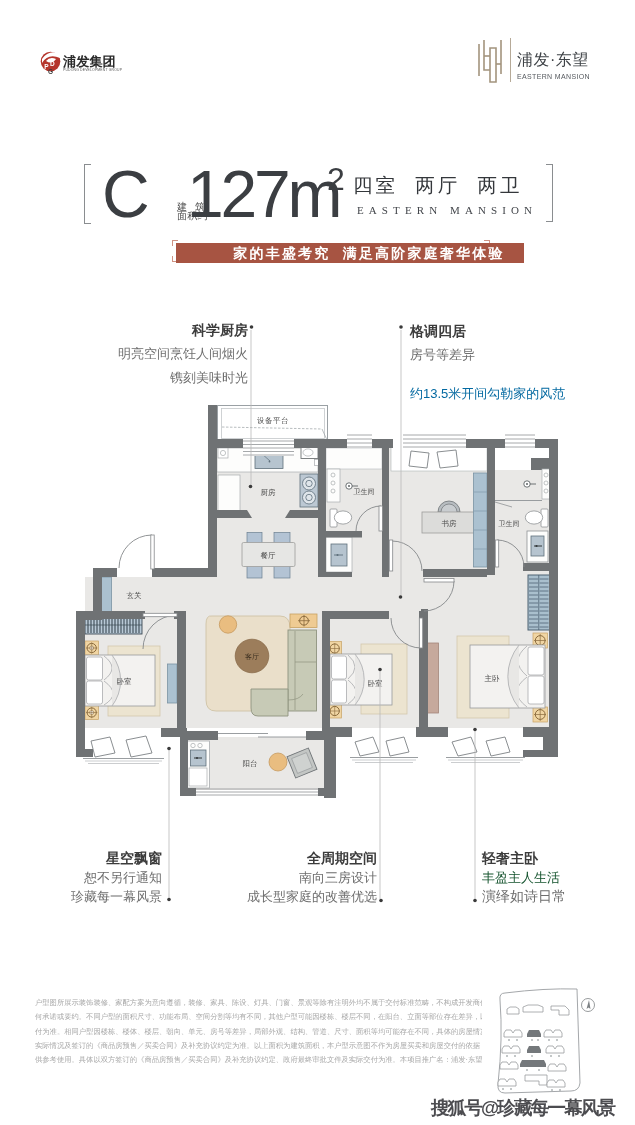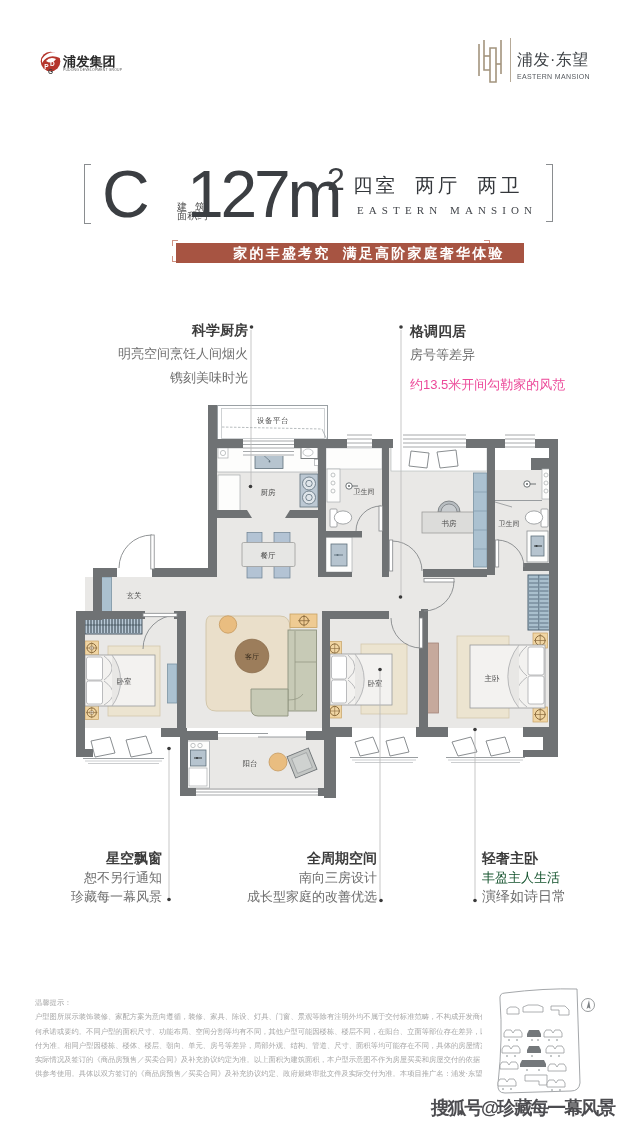--- a/index.html
+++ b/index.html
@@ -67,21 +67,21 @@
 
 <div class="abs" style="left:58px;top:323px;width:190px;text-align:right;">
 <div style="font-size:14px;font-weight:bold;color:#3c3c3c;line-height:14px;">科学厨房</div>
 <div style="font-size:13px;color:#6e6e6e;line-height:13px;margin-top:10px;">明亮空间烹饪人间烟火</div>
 <div style="font-size:13px;color:#6e6e6e;line-height:13px;margin-top:11px;">镌刻美味时光</div>
 </div>
 
 <div class="abs" style="left:410px;top:324px;width:190px;text-align:left;">
 <div style="font-size:14px;font-weight:bold;color:#3c3c3c;line-height:14px;">格调四居</div>
 <div style="font-size:13px;color:#6e6e6e;line-height:13px;margin-top:10px;">房号等差异</div>
-<div style="font-size:13px;color:#ec4899;line-height:13px;margin-top:17px;">约13.5米开间勾勒家的风范</div>
+<div style="font-size:13px;color:#0369a1;line-height:13px;margin-top:26px;">约13.5米开间勾勒家的风范</div>
 </div>
 
 <div class="abs" style="left:20px;top:851px;width:142px;text-align:right;">
 <div style="font-size:14px;font-weight:bold;color:#3c3c3c;line-height:14px;">星空飘窗</div>
 <div style="font-size:13px;color:#6e6e6e;line-height:13px;margin-top:6px;">恕不另行通知</div>
 <div style="font-size:13px;color:#6e6e6e;line-height:13px;margin-top:6px;">珍藏每一幕风景</div>
 </div>
 
 <div class="abs" style="left:202px;top:851px;width:175px;text-align:right;">
 <div style="font-size:14px;font-weight:bold;color:#3c3c3c;line-height:14px;">全周期空间</div>
@@ -89,21 +89,20 @@
 <div style="font-size:13px;color:#6e6e6e;line-height:13px;margin-top:6px;">成长型家庭的改善优选</div>
 </div>
 
 <div class="abs" style="left:482px;top:851px;width:140px;text-align:left;">
 <div style="font-size:14px;font-weight:bold;color:#3c3c3c;line-height:14px;">轻奢主卧</div>
 <div style="font-size:13px;color:#14532d;line-height:13px;margin-top:6px;">丰盈主人生活</div>
 <div style="font-size:14px;color:#6e6e6e;line-height:13px;margin-top:6px;">演绎如诗日常</div>
 </div>
 
 <div class="abs" style="left:35px;top:996px;width:447px;height:96px;overflow:hidden;font-size:7.3px;color:#a8a8a8;line-height:14.3px;white-space:nowrap;">
-<div>温馨提示：</div>
 <div>户型图所展示装饰装修、家配方案为意向遵循，装修、家具、陈设、灯具、门窗、景观等除有注明外均不属于交付标准范畴，不构成开发商作出的任</div>
 <div>何承诺或要约。不同户型的面积尺寸、功能布局、空间分割等均有不同，其他户型可能因楼栋、楼层不同，在阳台、立面等部位存在差异，以实际交</div>
 <div>付为准。相同户型因楼栋、楼体、楼层、朝向、单元、房号等差异，局部外观、结构、管道、尺寸、面积等均可能存在不同，具体的房屋情况以交付时</div>
 <div>实际情况及签订的《商品房预售／买卖合同》及补充协议约定为准。以上面积为建筑面积，本户型示意图不作为房屋买卖和房屋交付的依据，仅</div>
 <div>供参考使用。具体以双方签订的《商品房预售／买卖合同》及补充协议约定、政府最终审批文件及实际交付为准。本项目推广名：浦发·东望，备</div>
 </div>
 
 <div class="abs" style="left:431px;top:1095px;font-size:18.5px;font-weight:bold;color:#4c4c50;letter-spacing:-1.8px;white-space:nowrap;text-shadow:-1px -1px 0 #fff,1px -1px 0 #fff,-1px 1px 0 #fff,1px 1px 0 #fff,0 2px 0 #fff,0 -2px 0 #fff,2px 0 0 #fff,-2px 0 0 #fff;">搜狐号@珍藏每一幕风景</div>
 
 <svg id="plan" class="abs" style="left:0;top:0;" width="635" height="1125" viewBox="0 0 635 1125">

